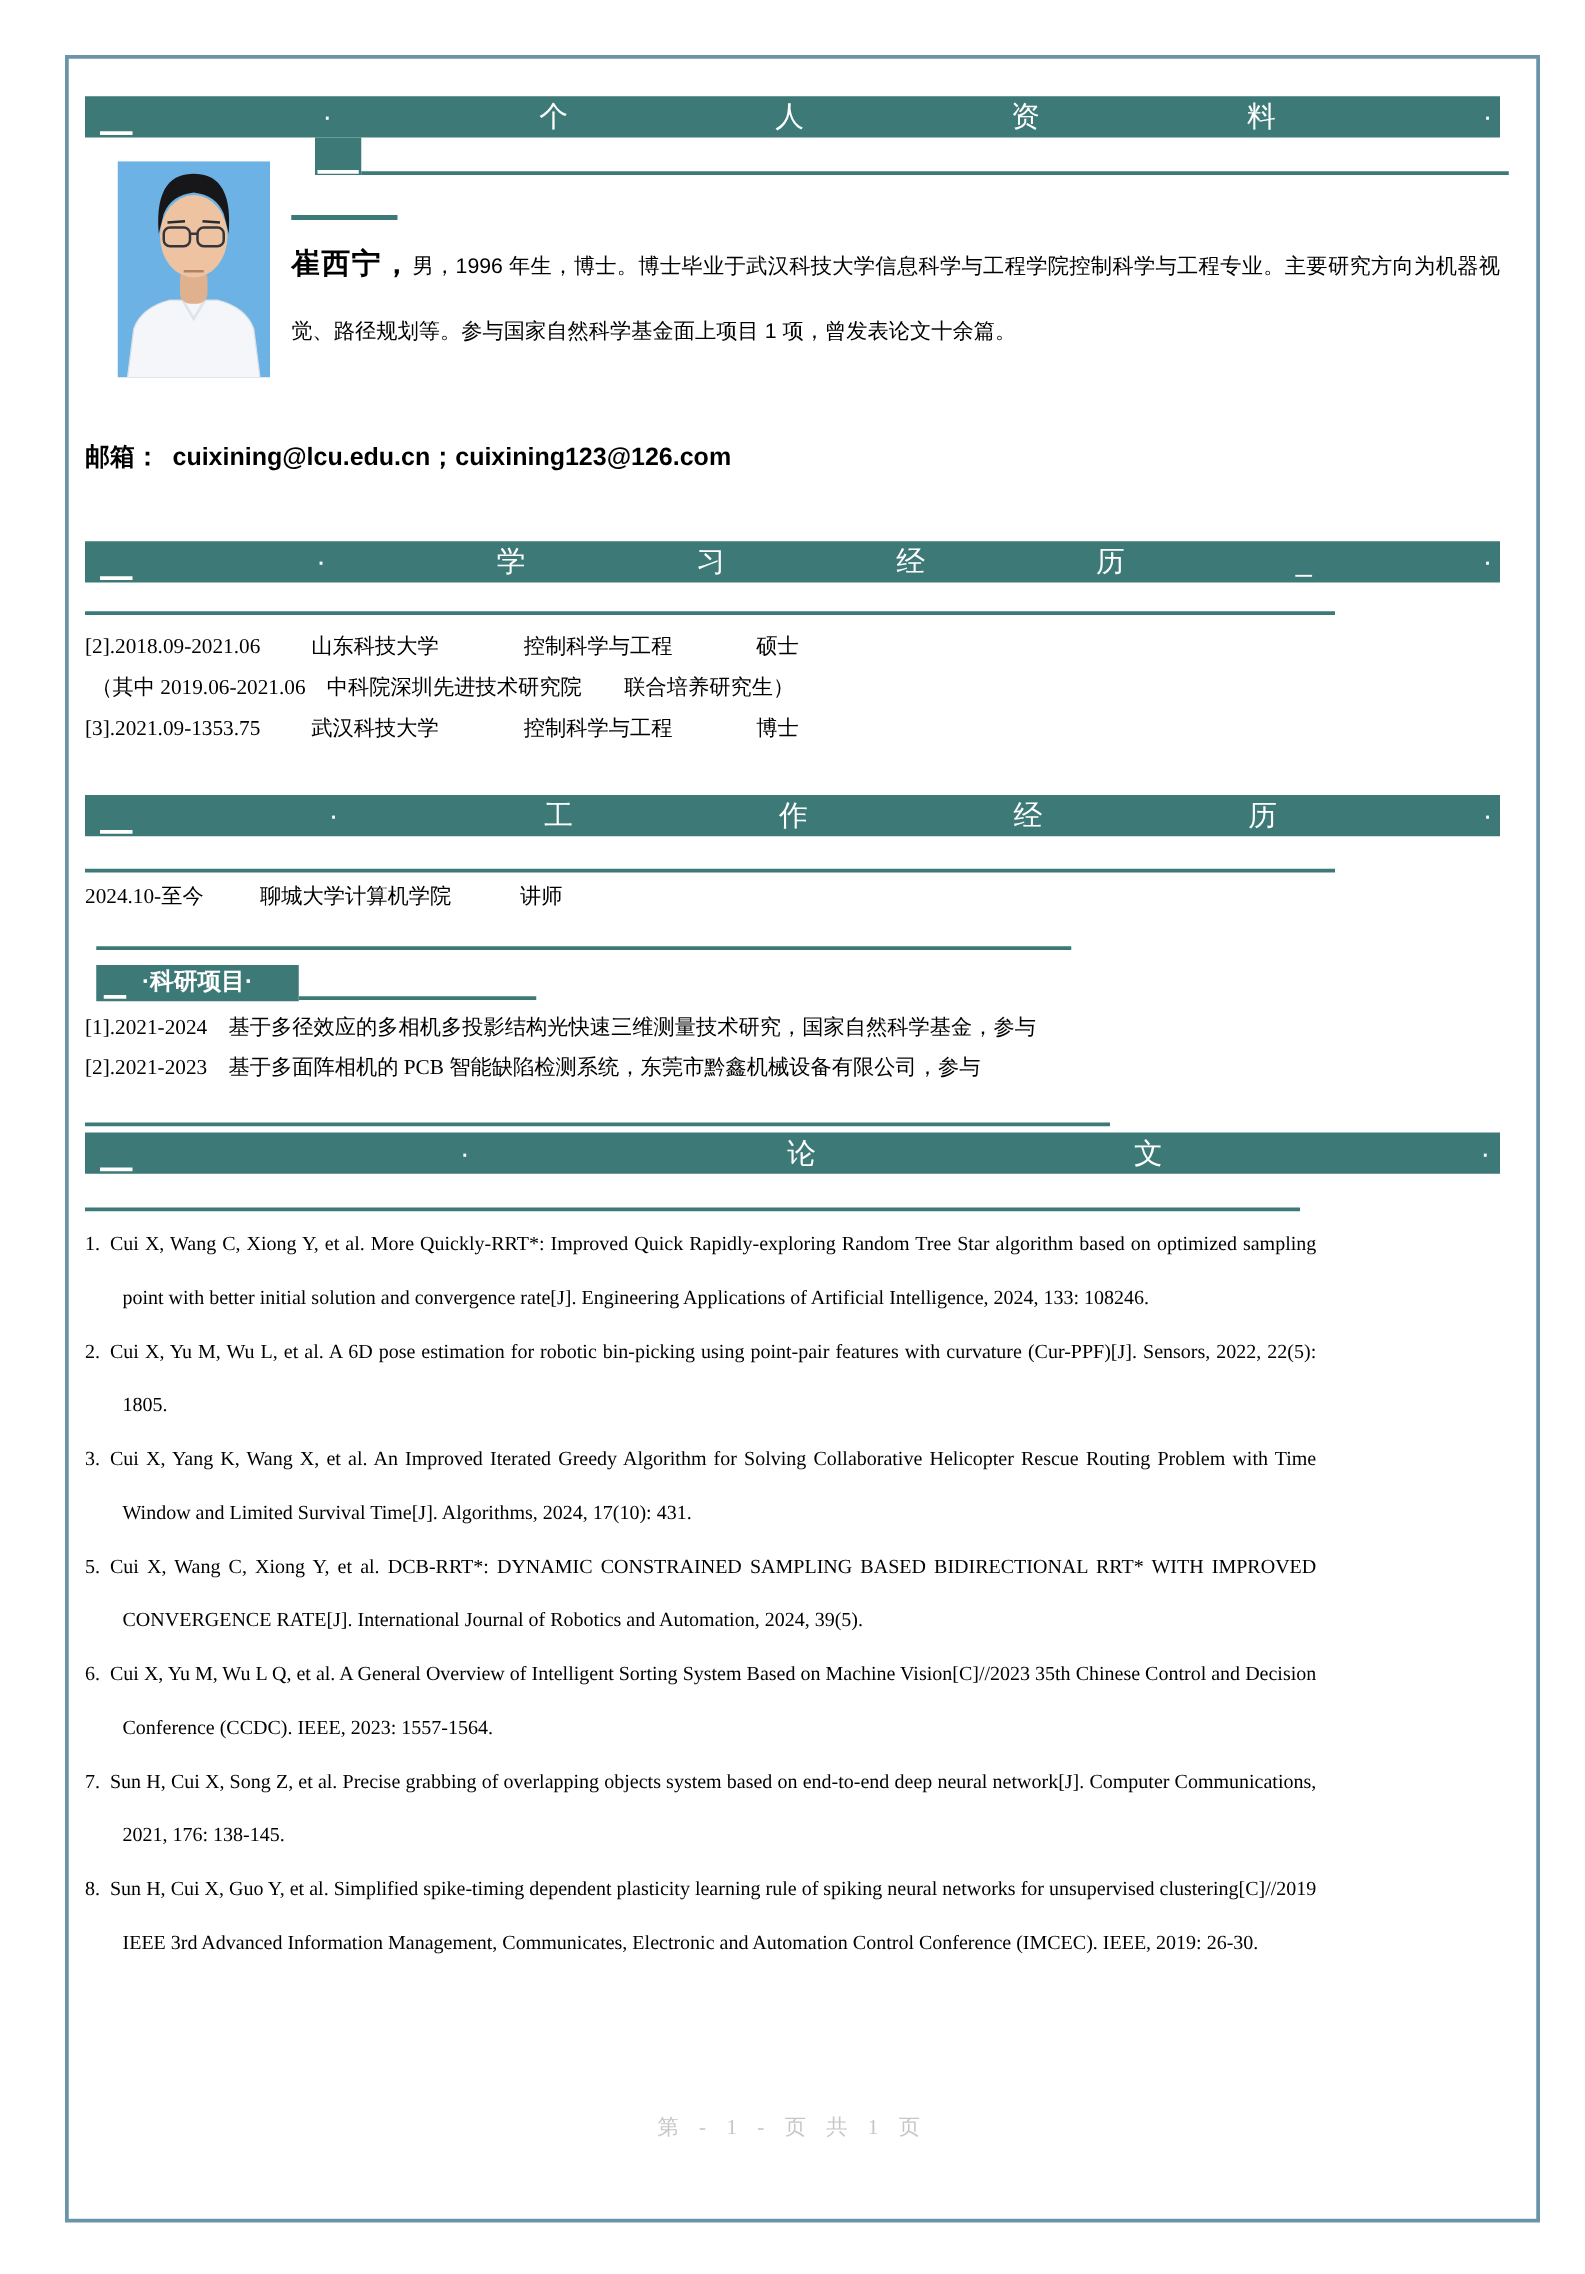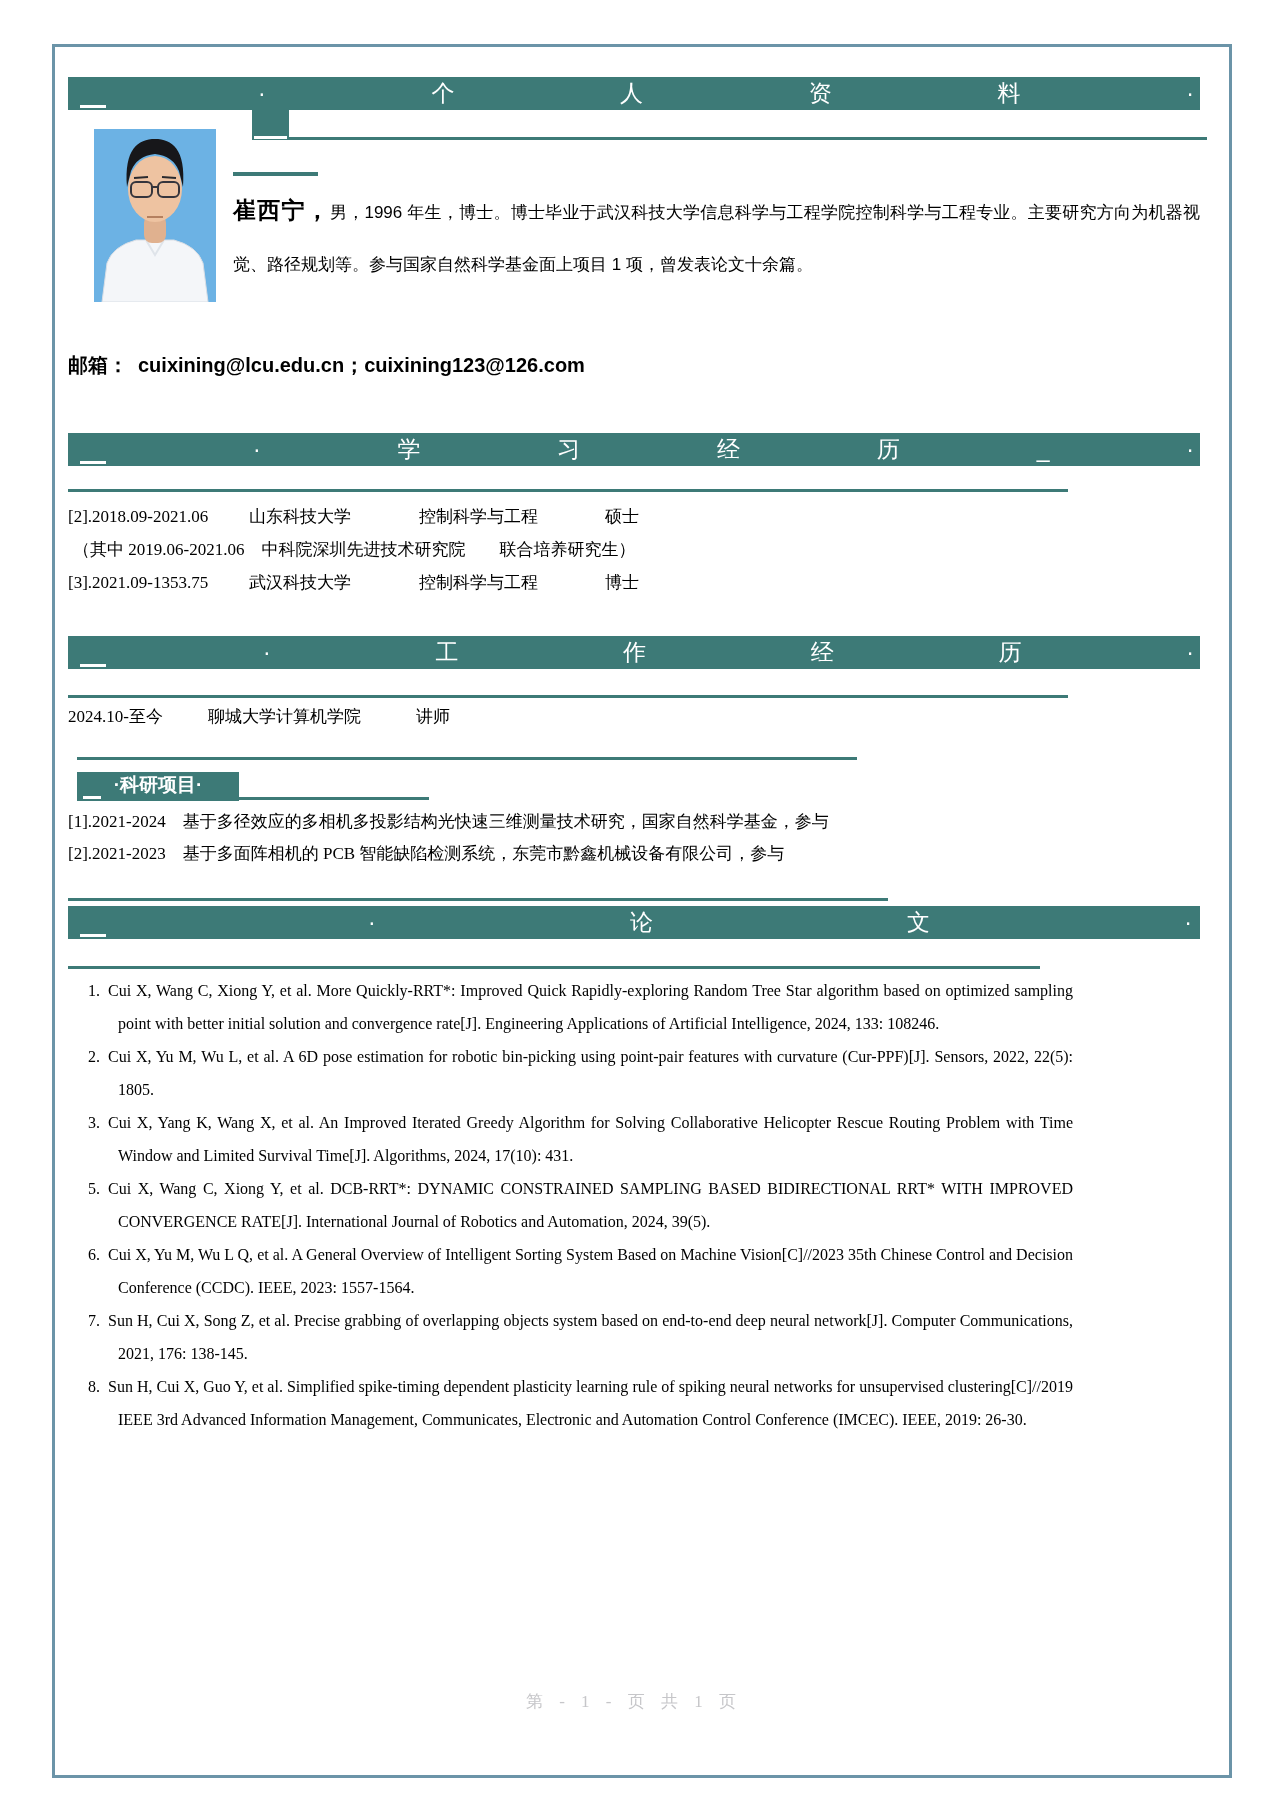--- a/index.html
+++ b/index.html
@@ -65,21 +65,21 @@
     position:absolute;left:77px;top:772px;width:162px;height:29px;background:var(--teal);
     color:#fff;font-size:19px;font-weight:bold;display:flex;align-items:flex-start;justify-content:center;
   }
   #proj-badge .dash{position:absolute;left:6px;bottom:2px;width:18px;height:3px;background:#fff;}
   #projects{position:absolute;left:68px;top:806px;width:1000px;font-size:17px;line-height:32px;
     font-family:"Liberation Serif","DejaVu Serif",serif;}
   
   #pubs{
     position:absolute;left:68px;top:974px;width:985px;
     font-family:"Liberation Serif","DejaVu Serif",serif;
-    font-size:16px;line-height:33px;text-align:justify;margin-left:20px;
+    font-size:16px;line-height:43px;text-align:justify;
   }
   #pubs p{margin:0;padding-left:30px;text-indent:-30px;}
   .pub-num{display:inline-block;width:20px;text-indent:0;}
   
   #footer{
     position:absolute;left:0;top:1690px;width:100%;text-align:center;
     color:var(--footer-gray);font-size:17px;letter-spacing:6px;
     font-family:"Liberation Serif","DejaVu Serif",serif;
   }
 </style>

